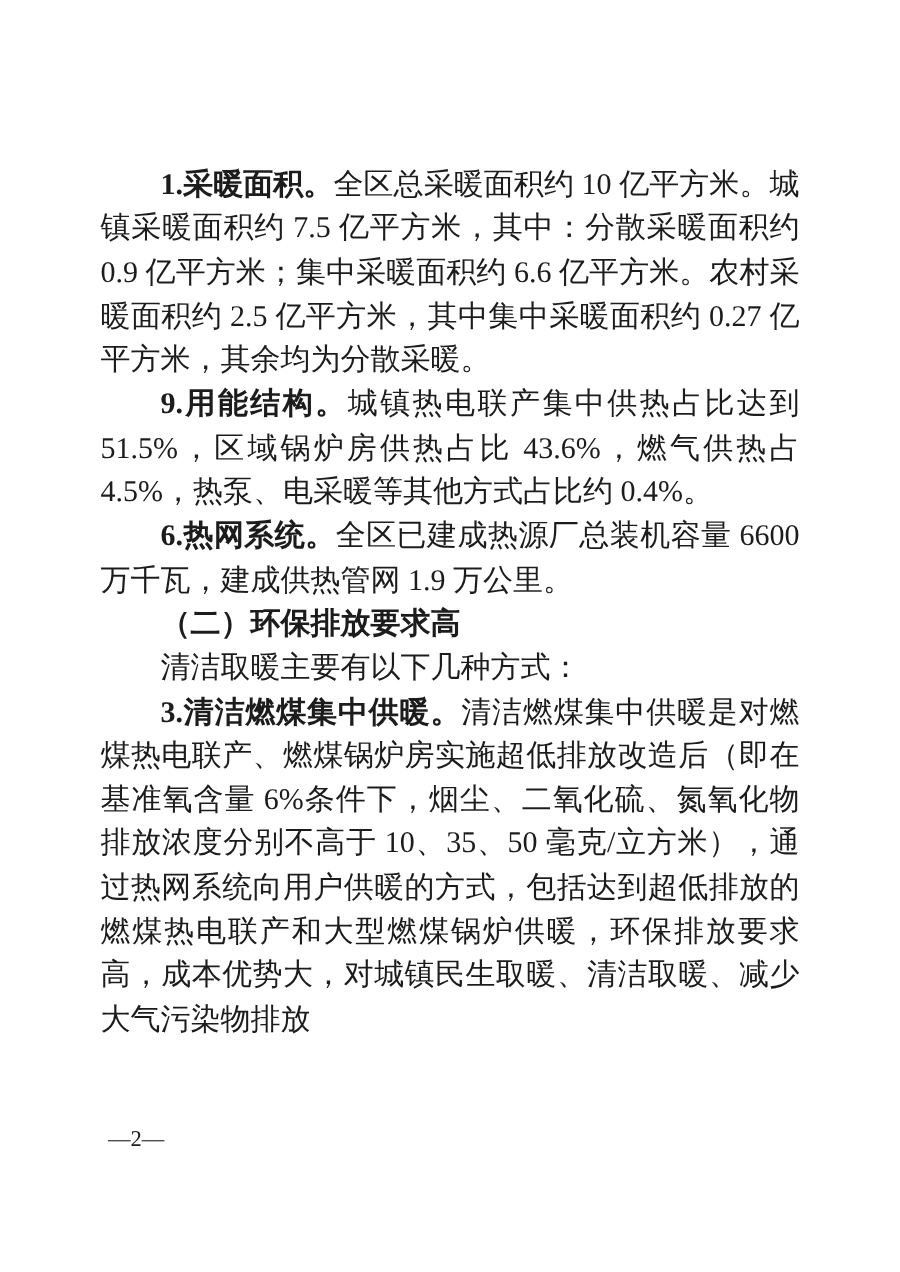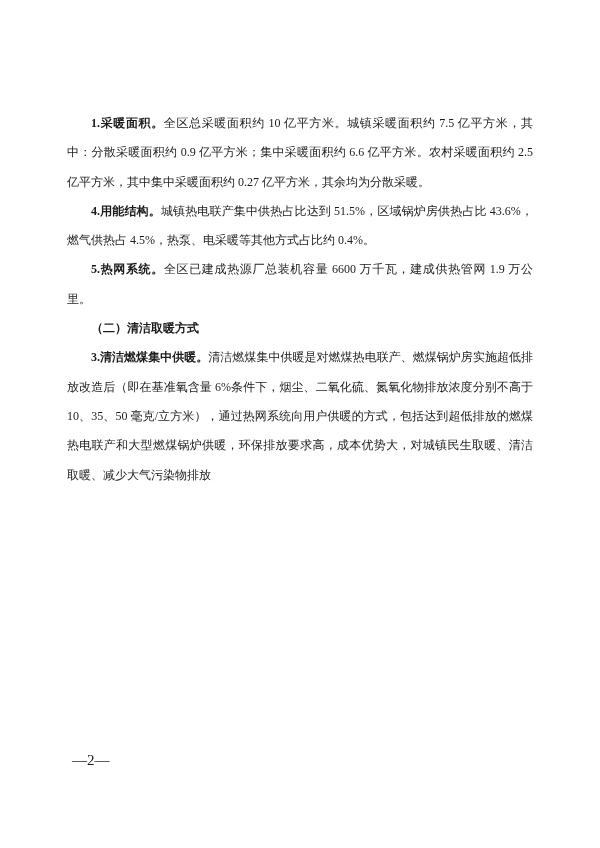--- a/index.html
+++ b/index.html
@@ -14,21 +14,21 @@
     background: #ffffff;
     overflow: hidden;
     font-family: "Liberation Serif", "DejaVu Serif", serif;
     color: #1c1c1c;
   }
   .content {
     position: absolute;
     top: 109px;
     left: 67px;
     width: 466px;
-    font-size: 12px;
+    font-size: 20px;
     line-height: 29.3px;
     text-align: justify;
   }
   .para {
     margin: 0;
     text-indent: 2em;
   }
   .lead {
     font-weight: bold;
   }
@@ -46,25 +46,26 @@
 </style>
 </head>
 <body>
 
 <div class="page">
   <div class="content">
 
     <p class="para"><span class="lead">1.采暖面积。</span><span>全区总采暖面积约 10 亿平方米。城镇采暖面积约 7.5 亿平方米，其中：分散采暖面积约 0.9 亿平方米；集中采暖面积约 6.6 亿平方米。农村采暖面积约 2.5 亿平方米，其中集中采暖面积约 0.27 亿平方米，其余均为分散采暖。</span></p>
 
 
-    <p class="para"><span class="lead">4.用能结构。</span><span>城镇热电联产集中供热占比达到 51.5%，区域锅炉房供热占比 43.6%，燃气供热占 4.5%，热泵、电采暖等其他方式占比约 0.4%。</span></p>
+    <p class="para"><span class="lead">9.用能结构。</span><span>城镇热电联产集中供热占比达到 51.5%，区域锅炉房供热占比 43.6%，燃气供热占 4.5%，热泵、电采暖等其他方式占比约 0.4%。</span></p>
 
-    <p class="para"><span class="lead">5.热网系统。</span><span>全区已建成热源厂总装机容量 6600 万千瓦，建成供热管网 1.9 万公里。</span></p>
+    <p class="para"><span class="lead">6.热网系统。</span><span>全区已建成热源厂总装机容量 6600 万千瓦，建成供热管网 1.9 万公里。</span></p>
 
-    <p class="para heading">（二）清洁取暖方式</p>
+    <p class="para heading">（二）环保排放要求高</p>
 
+    <p class="para">清洁取暖主要有以下几种方式：</p>
 
     <p class="para"><span class="lead">3.清洁燃煤集中供暖。</span><span>清洁燃煤集中供暖是对燃煤热电联产、燃煤锅炉房实施超低排放改造后（即在基准氧含量 6%条件下，烟尘、二氧化硫、氮氧化物排放浓度分别不高于 10、35、50 毫克/立方米），通过热网系统向用户供暖的方式，包括达到超低排放的燃煤热电联产和大型燃煤锅炉供暖，环保排放要求高，成本优势大，对城镇民生取暖、清洁取暖、减少大气污染物排放</span></p>
 
   </div>
 
   <div class="page-number">—2—</div>
 </div>
 
 </body></html>

